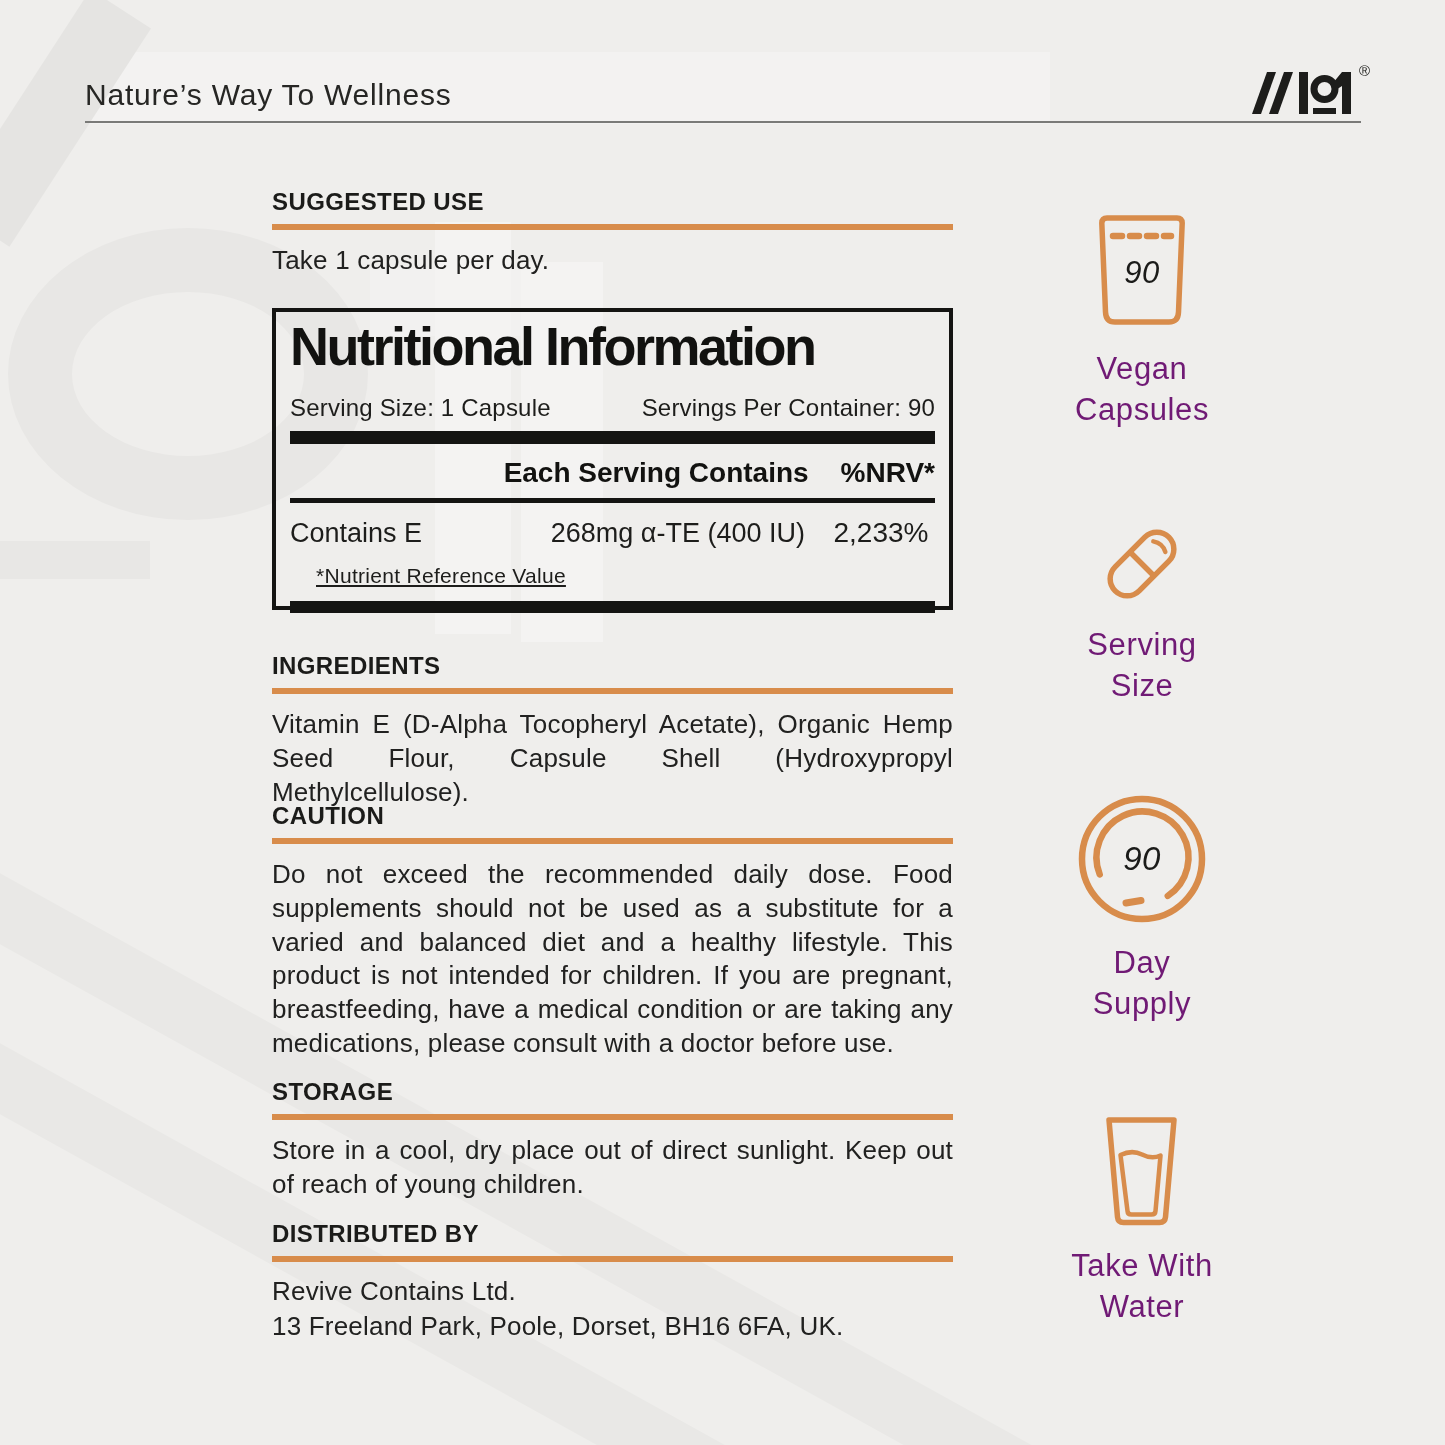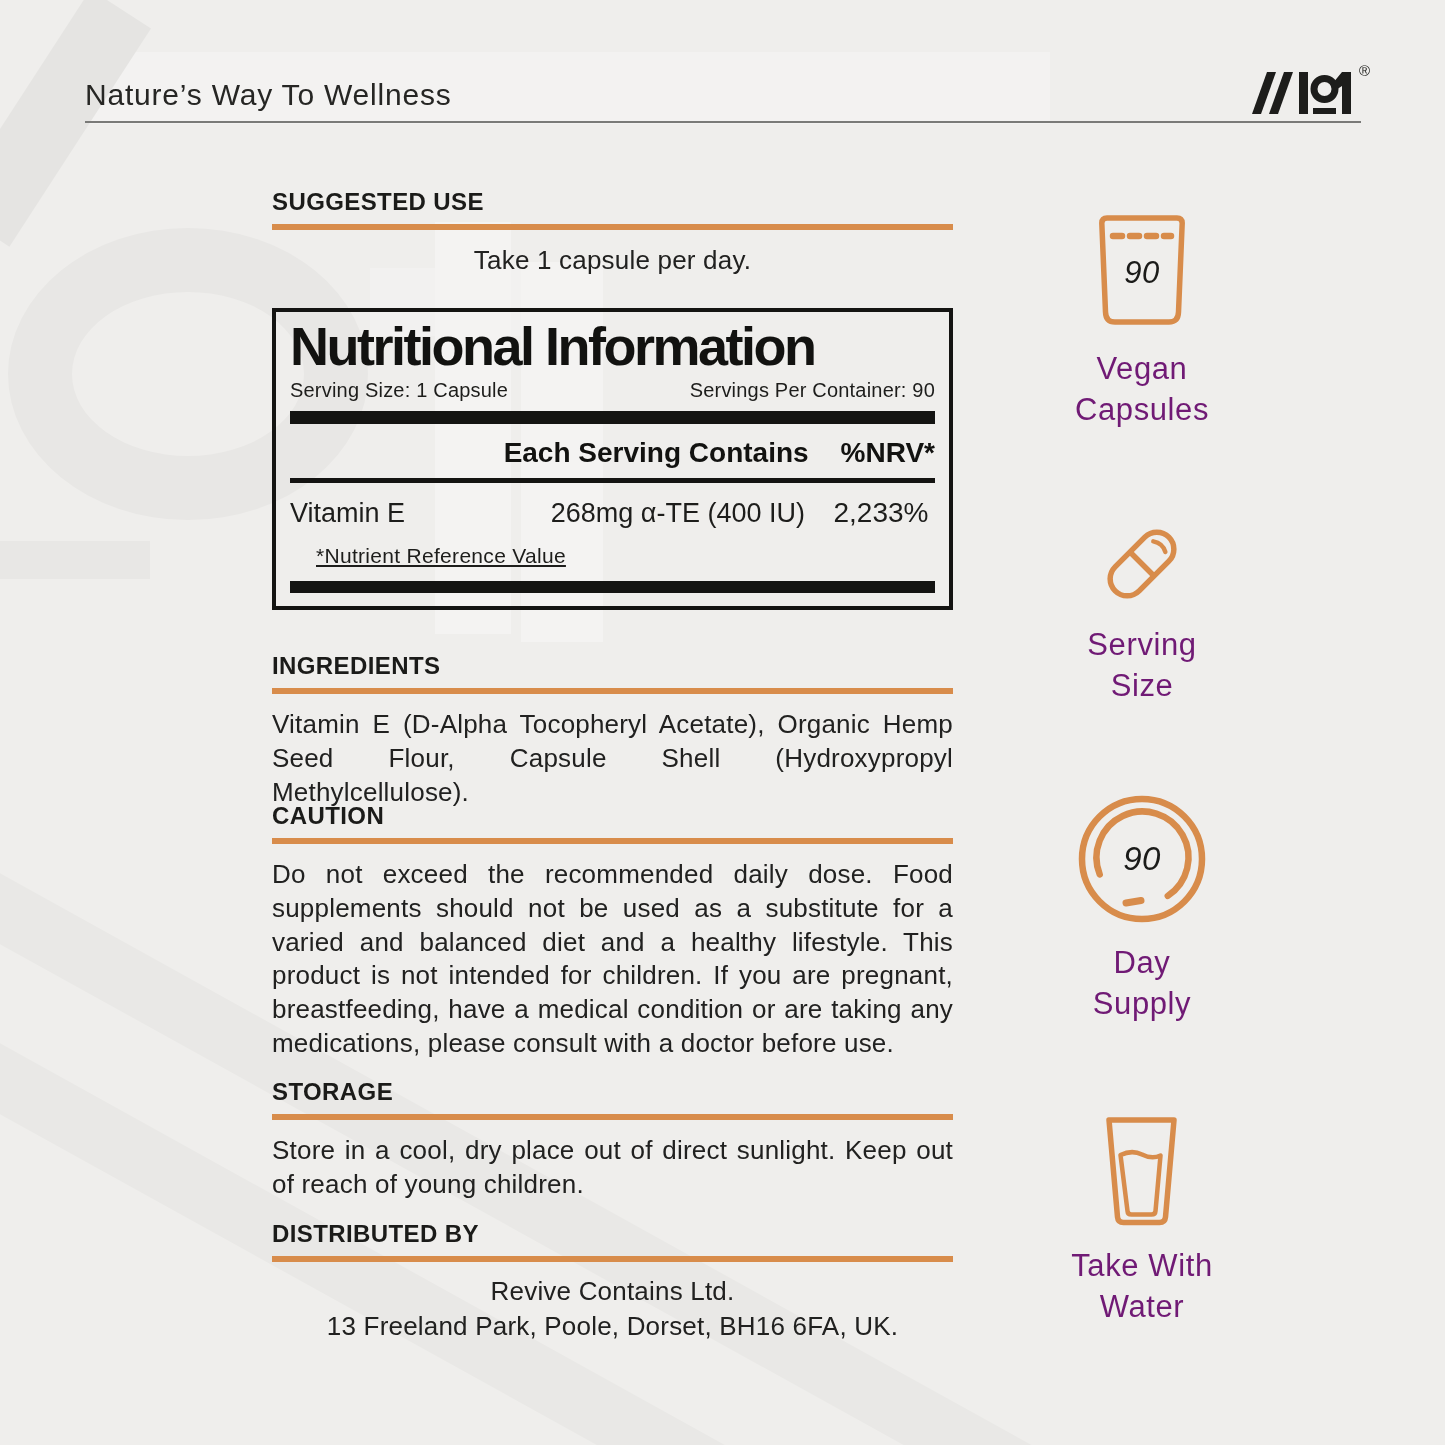--- a/index.html
+++ b/index.html
@@ -28,37 +28,37 @@
   #tagline { position:absolute; left:85px; top:78px; font-size:30px; letter-spacing:0.8px; color:#262624; }
   #header-rule { position:absolute; left:85px; top:121px; width:1276px; height:2px; background:#7a7a78; }
   #brand-logo { position:absolute; left:1238px; top:66px; width:130px; height:52px; }
   #brand-logo svg { display:block; }
   #logo-reg { position:absolute; right:-2px; top:-4px; font-size:15px; color:#1d1d1b; }
 
   
   .section { position:absolute; left:272px; width:681px; }
   .sec-title { font-size:24px; font-weight:700; letter-spacing:0.4px; color:#1b1b19; }
   .sec-rule { height:6px; background:#d88c4b; margin-top:8px; }
-  .sec-body { font-size:26px; line-height:1.3; letter-spacing:0.2px; margin-top:14px; color:#212120;text-align:center; }
+  .sec-body { font-size:26px; line-height:1.3; letter-spacing:0.2px; margin-top:14px; color:#212120; }
   .justify { text-align:justify; }
   #sec-suggested { top:188px; }
   #sec-ingredients { top:652px; }
   #sec-caution { top:802px; }
   #sec-storage { top:1078px; }
   #sec-distributed { top:1220px; }
   .addr-line { font-size:26px; line-height:1.35; letter-spacing:0.2px; }
   #sec-distributed .sec-body { margin-top:12px; }
 
   
   #nutrition-box {
     position:absolute; left:272px; top:308px; width:681px; height:302px;
     border:4px solid #141412; padding:6px 14px 0 14px;
   }
   #nb-title { font-size:54px; font-weight:700; letter-spacing:-2.5px; line-height:1.04; white-space:nowrap; color:#121210; }
-  .nb-serving-row { display:flex; justify-content:space-between; font-size:20px; letter-spacing:0.2px; margin-top:5px; }
+  .nb-serving-row { display:flex; justify-content:space-between; font-size:24px; letter-spacing:0.2px; margin-top:20px; }
   .bar-thick { height:13px; background:#141412; margin-top:9px; }
   .nb-head-row { display:flex; justify-content:flex-end; gap:32px; font-weight:700; font-size:28px; margin-top:13px; color:#121210;text-align:center; }
   .bar-thin { height:5px; background:#141412; margin-top:9px; }
   .nb-row { display:flex; align-items:baseline; font-size:27px; margin-top:14px; }
   .n-name { flex:1; }
   .n-nrv { margin-left:22px; min-width:108px; text-align:center; font-size:28px; }
   #nb-footnote { font-size:21px; letter-spacing:0.3px; margin-top:15px; padding-left:26px;text-decoration:underline; }
   #nb-bottom-bar { height:12px; background:#141412; margin-top:13px; }
 
   
@@ -124,21 +124,21 @@
         <span>Serving Size: 1 Capsule</span>
         <span>Servings Per Container: 90</span>
       </div>
       <div class="bar-thick"></div>
       <div class="nb-head-row">
         <span>Each Serving Contains</span>
         <span>%NRV*</span>
       </div>
       <div class="bar-thin"></div>
       <div class="nb-row">
-        <span class="n-name">Vitamin E</span>
+        <span class="n-name">Contains E</span>
         <span class="n-amount">268mg α-TE (400 IU)</span>
         <span class="n-nrv">2,233%</span>
       </div>
       <div id="nb-footnote">*Nutrient Reference Value</div>
       <div id="nb-bottom-bar"></div>
     </div>
 
     <div class="section" id="sec-ingredients">
       <div class="sec-title">INGREDIENTS</div>
       <div class="sec-rule"></div>

